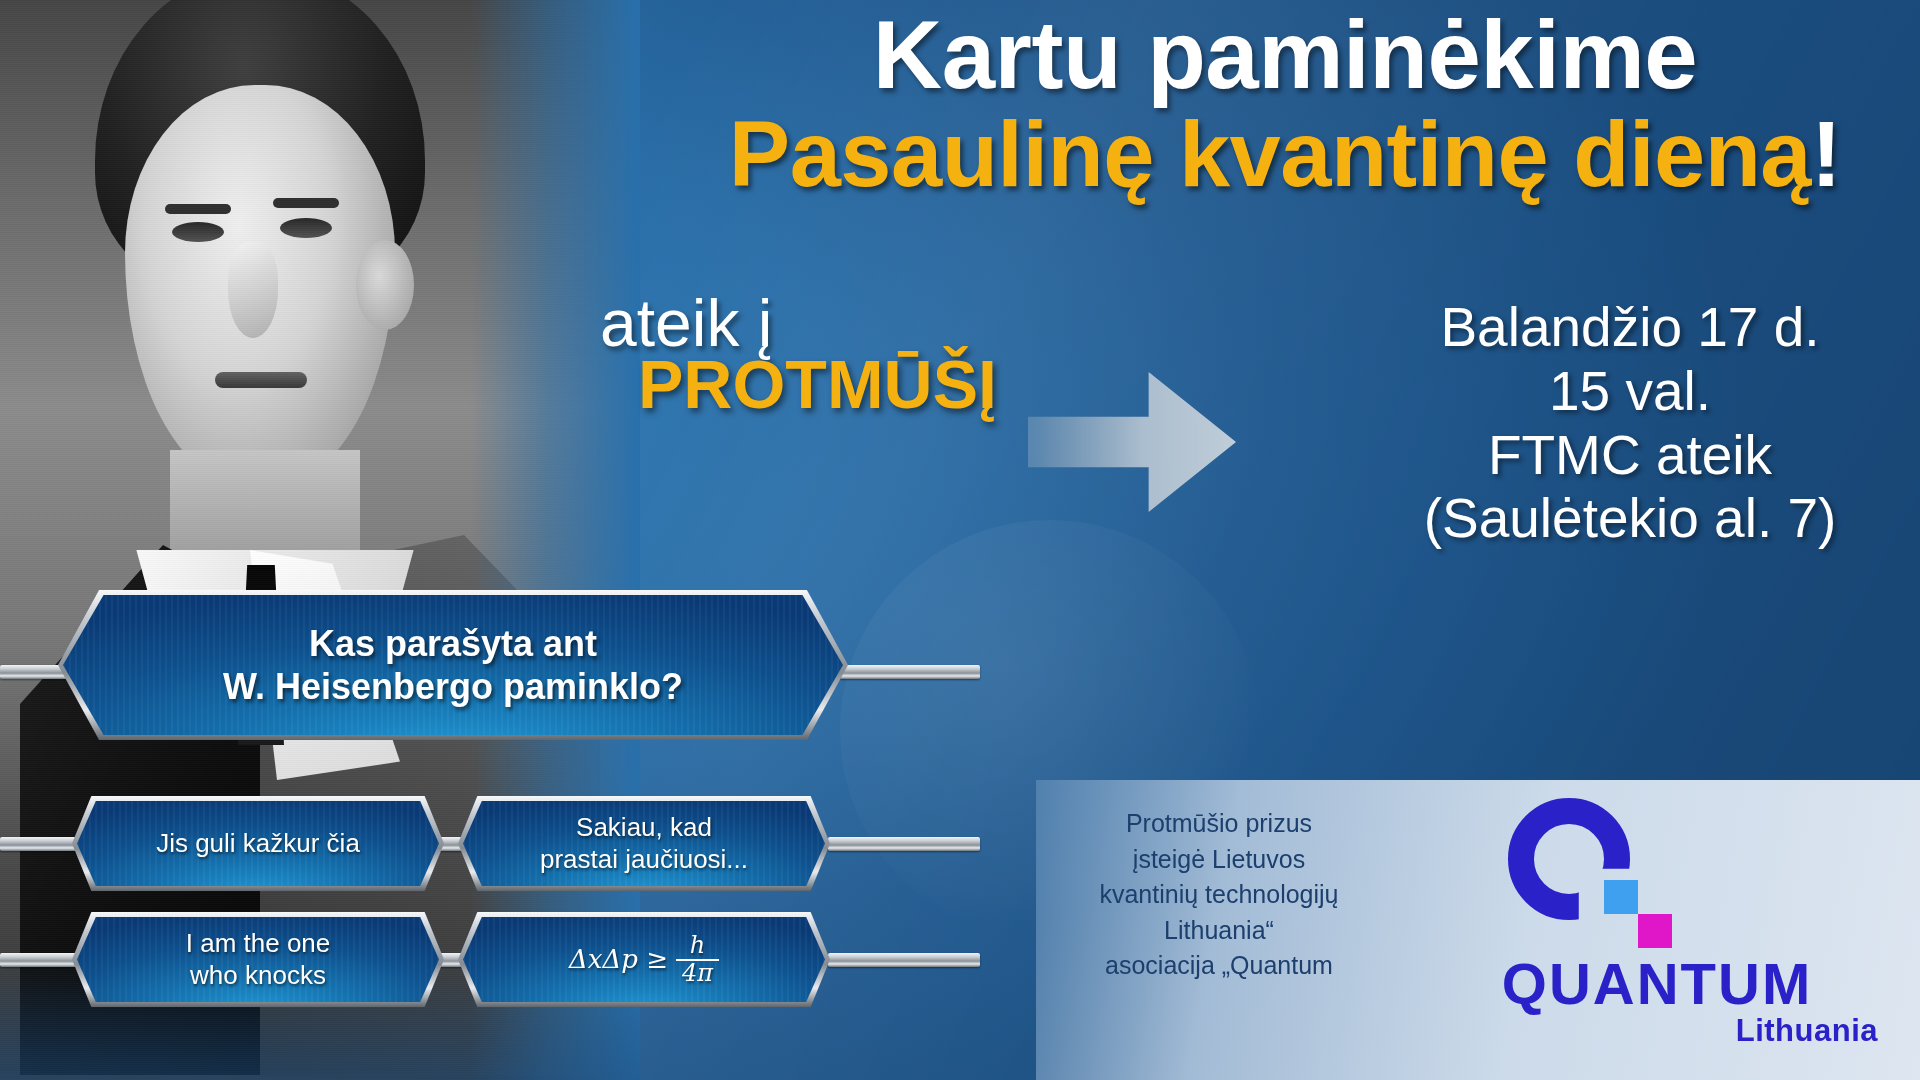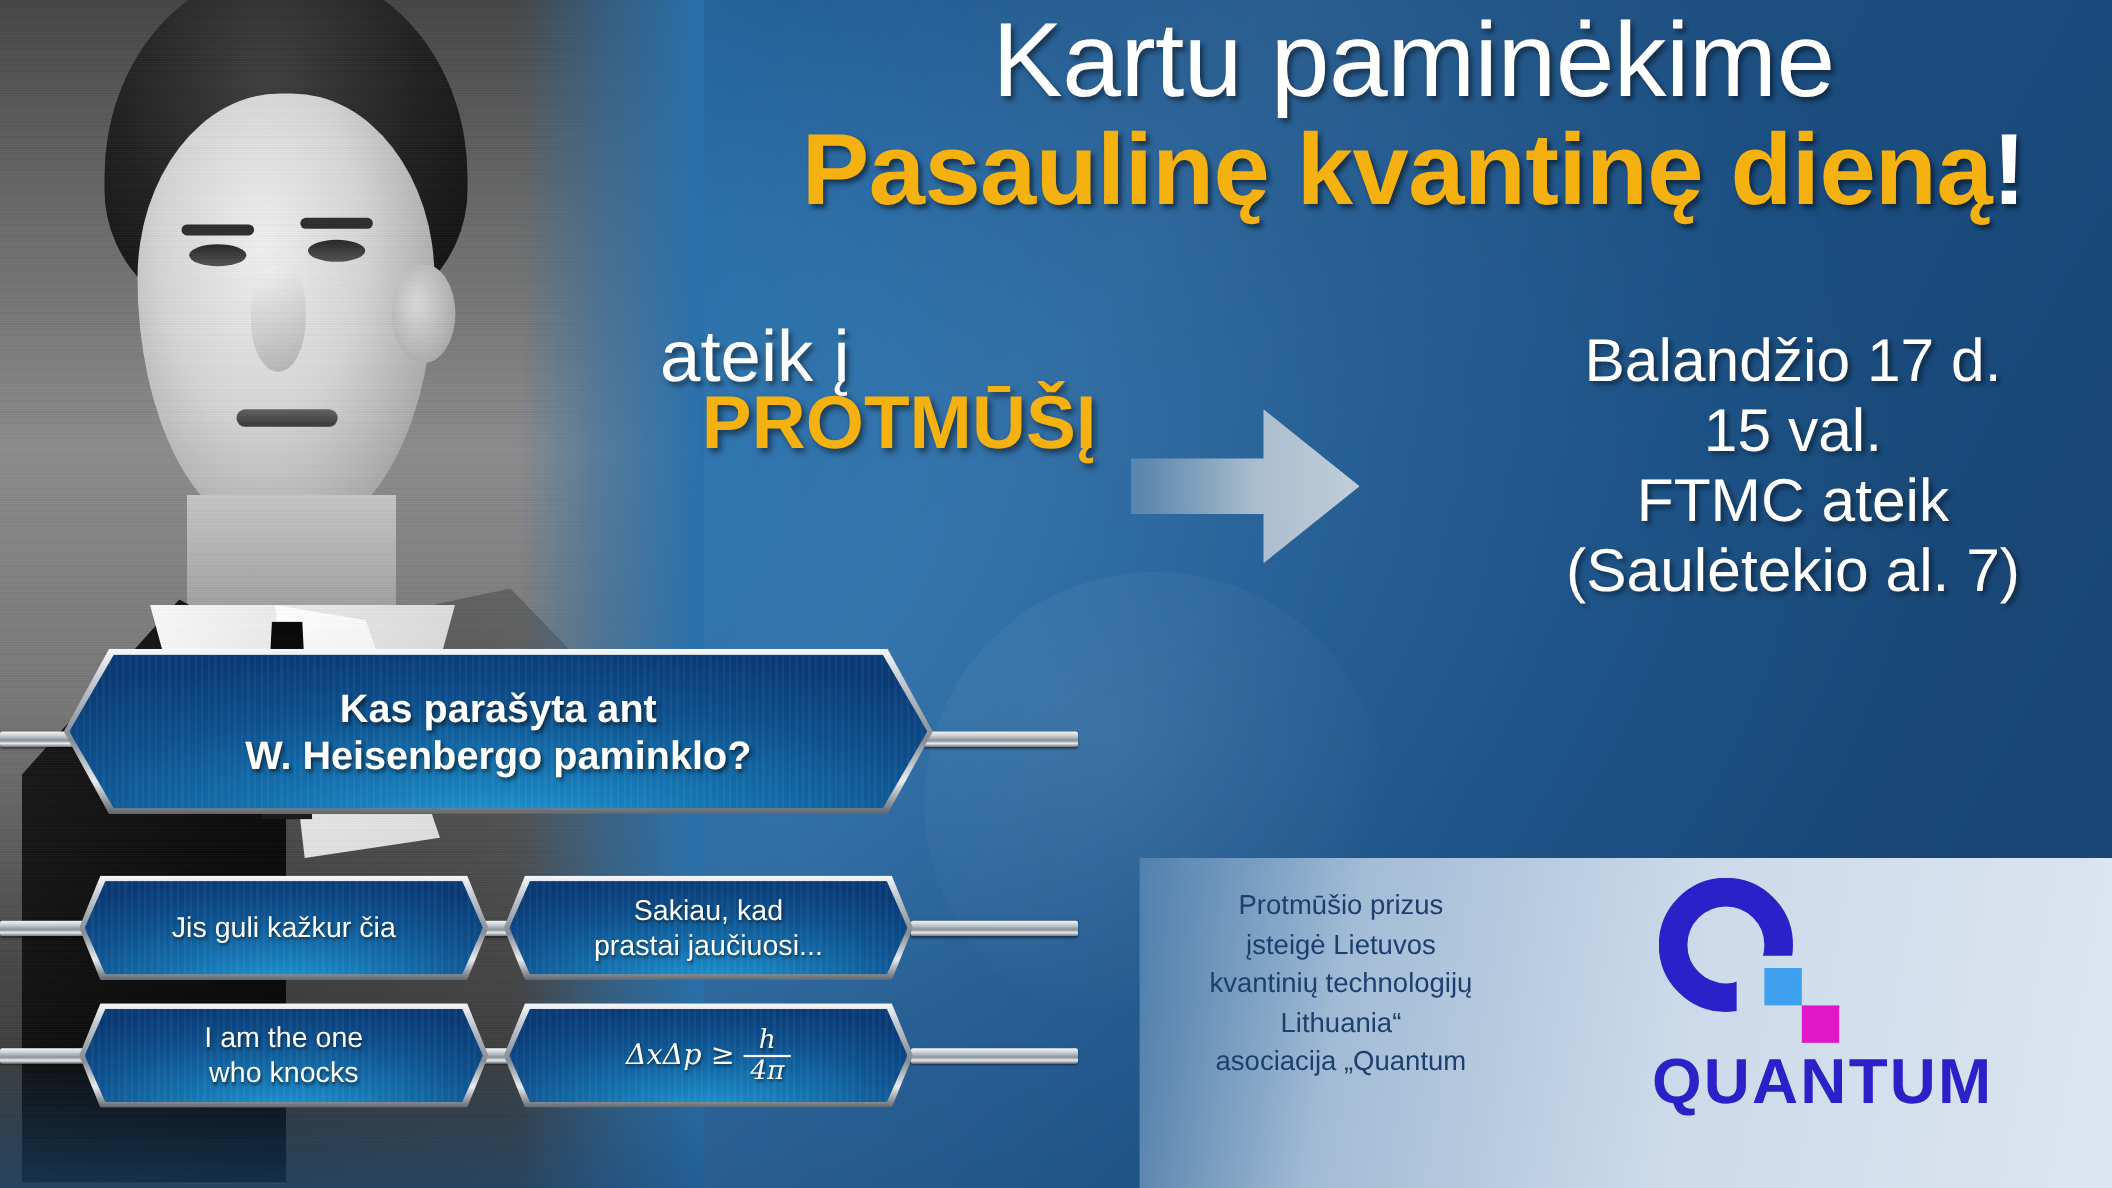--- a/index.html
+++ b/index.html
@@ -73,21 +73,21 @@
     background:linear-gradient(90deg,rgba(42,110,168,0) 0%,rgba(42,110,168,.55) 45%,rgba(40,112,172,1) 100%);
   }
   .photo-fade-bottom{
     position:absolute;left:0;bottom:0;width:640px;height:120px;
     background:linear-gradient(0deg,rgba(30,80,130,.55),rgba(30,80,130,0));
   }
 
   
   .headline{position:absolute;left:660px;top:6px;width:1250px;text-align:center;}
   .hl-1{
-    font-size:96px;line-height:1.02;color:#ffffff;font-weight:400;
+    font-size:96px;line-height:1.02;color:#ffffff;font-weight:700;
     text-shadow:3px 4px 5px rgba(0,0,0,.45);letter-spacing:-.5px;
     font-family:"Liberation Sans",sans-serif;
   }
   .hl-2{
     font-size:92px;line-height:1.05;font-weight:700;margin-top:2px;
     text-shadow:3px 4px 5px rgba(0,0,0,.5);letter-spacing:-.5px;
   }
   .hl-2 .y{color:#f5b110;text-align:right;}
   .hl-2 .w{color:#ffffff;}
 
@@ -344,16 +344,17 @@
       <div>asociacija „Quantum</div>
     </div>
 
     <div class="logo">
       <div class="logo-mark">
         <div class="logo-q"></div>
         <div class="logo-sq-blue"></div>
         <div class="logo-sq-mag"></div>
       </div>
       <div class="logo-word">QUANTUM</div>
+      <div class="logo-sub">Lithuania</div>
     </div>
   </div>
 
 </div>
 
 </body></html>

